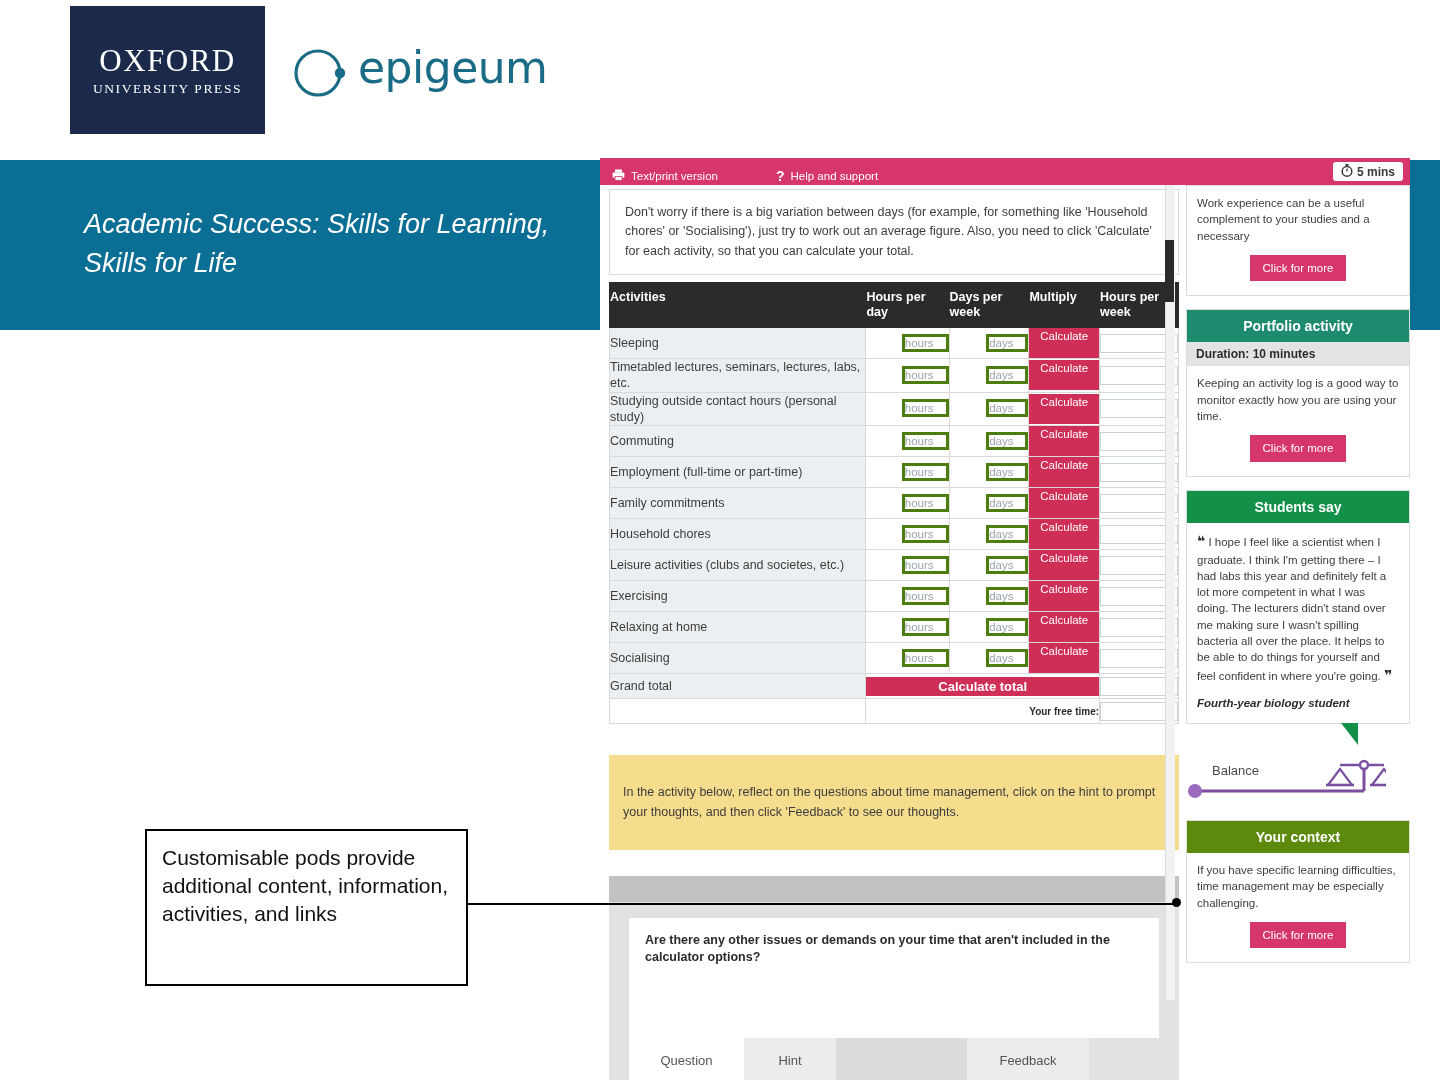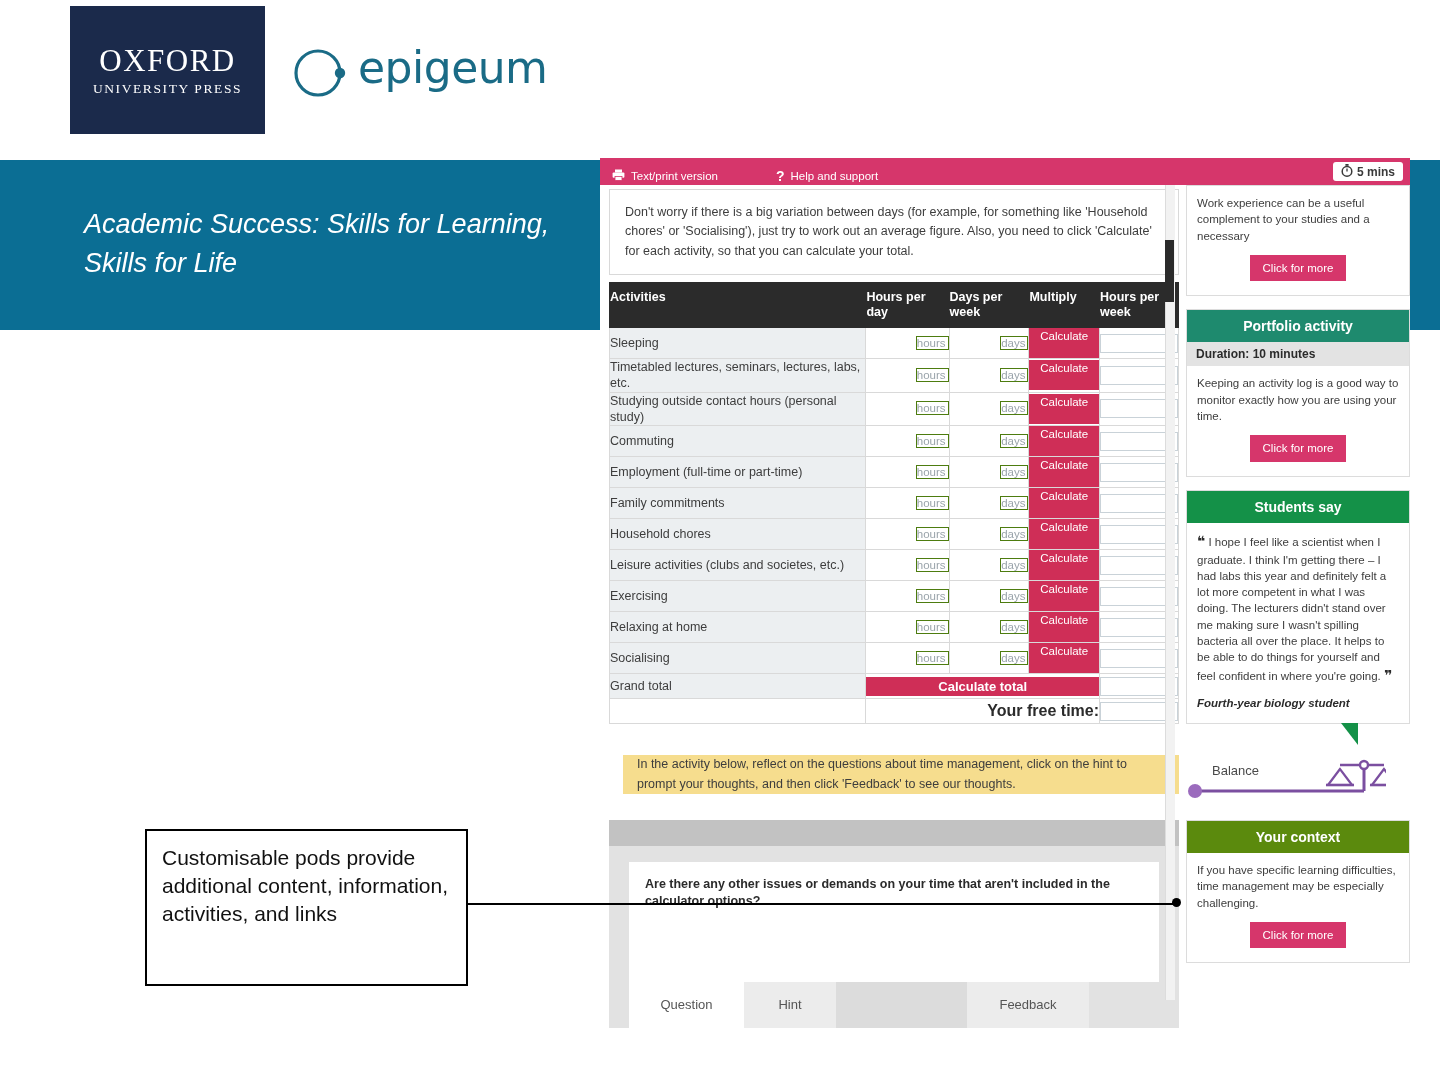--- a/index.html
+++ b/index.html
@@ -47,31 +47,31 @@
   .note-box{border:1px solid #d9d9d9;background:#fff;padding:13px 15px;color:#3d3d3d;
             font-size:12.5px;line-height:1.55;}
 
   
   table.calc{border-collapse:collapse;width:100%;font-size:12.5px;table-layout:fixed;}
   table.calc th{background:#2b2b2b;color:#fff;font-size:12.5px;font-weight:bold;text-align:left;
             padding:7px 0;vertical-align:top;line-height:1.2;border:1px solid #2b2b2b;}
   table.calc td{border:1px solid #d9d9d9;padding:0;vertical-align:middle;}
   td.act{background:#eceff1;color:#3d3d3d;padding:7px 9px;line-height:1.3;height:24px;}
   td.cell{background:#fff;padding:3px 4px;text-align:right;}
-  .inp{border:1px solid #4d7c0f;background:#fff;height:17px;line-height:17px;color:#9aa4ab;
-       font-size:11.5px;text-align:right;padding-right:2px;}
+  .inp{border:3px solid #4d7c0f;background:#fff;height:17px;line-height:17px;color:#9aa4ab;
+       font-size:11.5px;text-align:right;padding-right:12px;}
   .btn-calc{background:#cf2e57;color:#fff;font-size:11.5px;text-align:center;height:30px;
        line-height:17px;display:block;width:100%;}
   .out{border:1px solid #c9d2d8;background:#fff;height:17px;display:block;}
   td.total-cell{background:#fff;padding:3px 4px;}
   .btn-total{background:#cf2e57;color:#fff;font-size:13px;font-weight:bold;text-align:center;
        height:19px;line-height:19px;display:block;width:100%;}
-  .freetime{text-align:right;font-size:16px;font-weight:bold;color:#2b2b2b;padding:4px 8px;}
-
-  .yellow-box{background:#f6dd8e;color:#3d3d3d;font-size:12.5px;line-height:1.55;padding:0 14px;margin-left:14px;}
+  .freetime{text-align:right;font-size:10px;font-weight:bold;color:#2b2b2b;padding:4px 8px;}
+
+  .yellow-box{background:#f6dd8e;color:#3d3d3d;font-size:12.5px;line-height:1.55;padding:28px 14px;}
 
   
   .act-widget{background:#e2e2e2;}
   .act-widget .bar{height:26px;background:#c2c2c2;}
   .act-widget .inner{padding:16px 20px 0 20px;}
   .act-widget .qcard{background:#fff;padding:14px 12px 10px 16px;font-size:12.5px;font-weight:bold;
        color:#2b2b2b;line-height:1.4;min-height:56px;}
   .act-widget .answer{background:#fff;height:40px;}
   .act-widget .tabs{display:flex;height:46px;}
   .act-widget .tab{display:flex;align-items:center;justify-content:center;font-size:13px;color:#555;}

